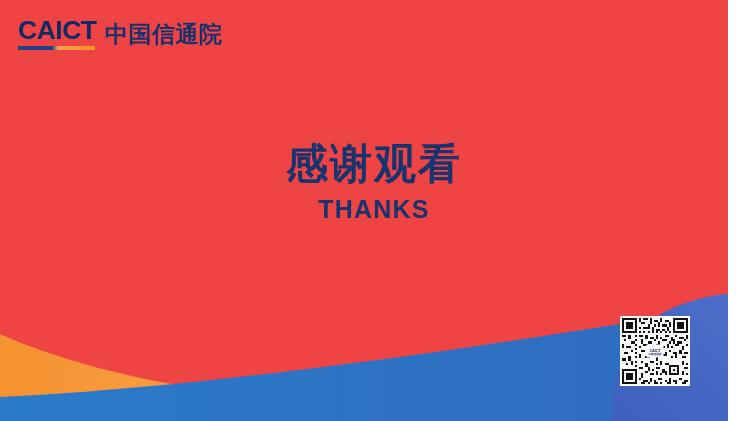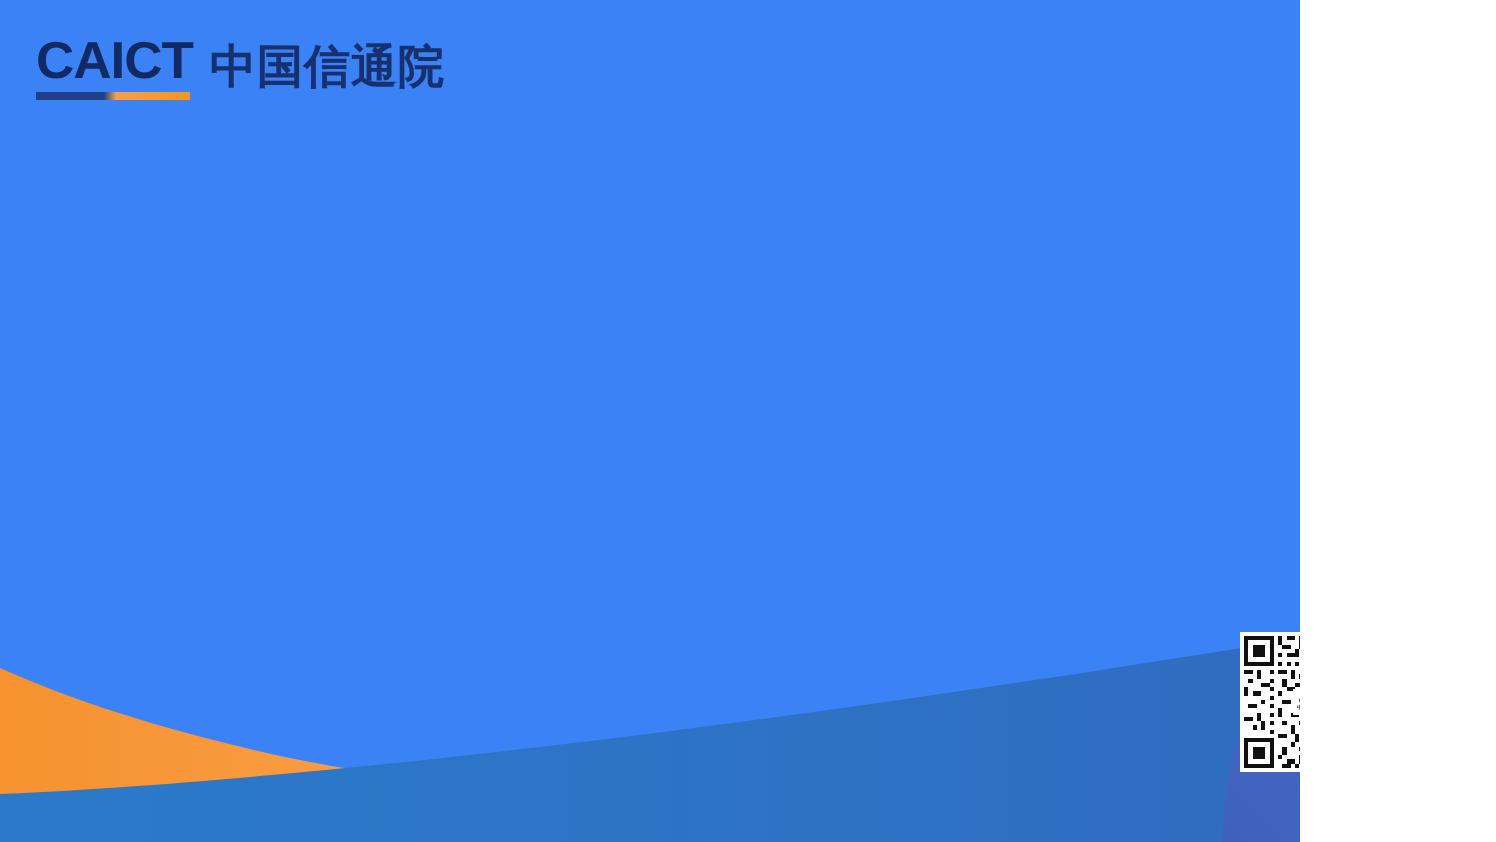--- a/index.html
+++ b/index.html
@@ -7,23 +7,23 @@
     margin: 0;
     padding: 0;
     background: #ffffff;
   }
   body {
     font-family: "Liberation Sans", "DejaVu Sans", sans-serif;
   }
 
   .slide {
     position: relative;
-    width: 650px;
+    width: 728px;
     height: 421px;
-    background: #3b82f6;
+    background: #ef4444;
     overflow: hidden;
   }
 
   
   .waves {
     position: absolute;
     left: 0;
     top: 0;
     width: 748px;
     height: 421px;
@@ -206,20 +206,24 @@
   </svg>
 
   <div class="logo-bar">
     <span class="logo-mark">
       <span class="logo-text">CAICT</span>
       <span class="logo-underline"></span>
     </span>
     <span class="logo-cn">中国信通院</span>
   </div>
 
+  <div class="center-block">
+    <div class="title-cn">感谢观看</div>
+    <div class="title-en">THANKS</div>
+  </div>
 
   <div class="qr-block">
     <div class="qr-frame">
       <svg class="qr-canvas" viewBox="0 0 33 33" xmlns="http://www.w3.org/2000/svg" shape-rendering="crispEdges">
         <rect x="0" y="0" width="33" height="33" fill="#ffffff"></rect>
         <g fill="#111111">
 
           <rect x="1" y="1" width="7" height="1"></rect>
             <rect x="1" y="7" width="7" height="1"></rect>
           <rect x="1" y="1" width="1" height="7"></rect>

